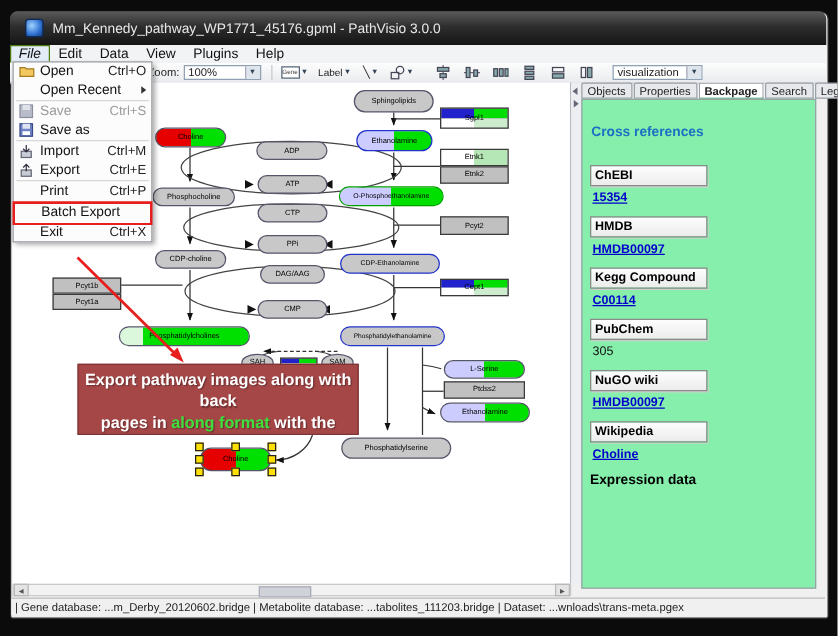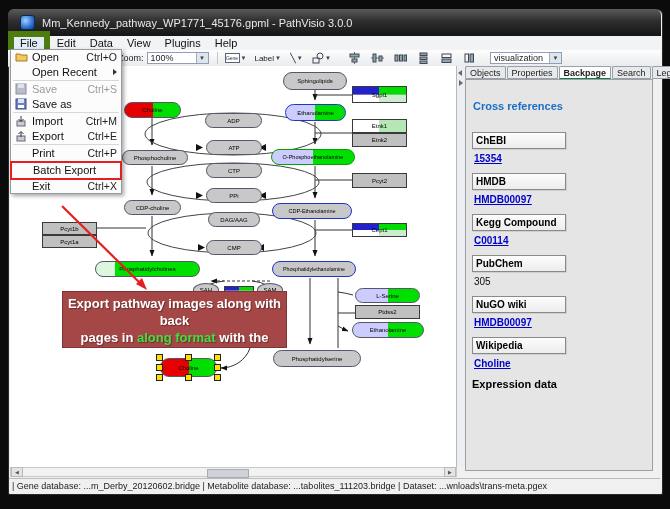--- a/index.html
+++ b/index.html
@@ -15,21 +15,21 @@
             display:flex;align-items:center;gap:7px;padding-left:12px;box-sizing:border-box;}
   #app-icon{width:13px;height:13px;border-radius:3px;
             background:radial-gradient(circle at 35% 35%,#9fd4ff,#2d6fd0 60%,#123a7a);
             border:1px solid #0c2a55;}
   #title-text{color:#e9e9e9;font-size:11px;white-space:nowrap;}
 
   #menubar{left:8px;top:36px;width:653px;height:14px;background:#f2f3f5;
            border-bottom:1px solid #d8d8d8;display:flex;align-items:center;
            font-size:11px;color:#111;}
   .mb-item{padding:0 7px;height:13px;display:flex;align-items:center;}
-  .mb-item.active{border:6px solid #4d7c0f;background:#e4ecf7;padding:0 6px;}
+  .mb-item.active{border:1px solid #4d7c0f;background:#e4ecf7;padding:0 6px;font-style:italic;}
 
   #toolbar{left:8px;top:50px;width:653px;height:16px;
            background:linear-gradient(#fdfdfd,#e9ebee);border-bottom:1px solid #c9ccd1;
            display:flex;align-items:center;font-size:9px;color:#222;}
   #zoom-label{margin-left:110px;}
   .combo{height:12px;background:#fff;border:1px solid #8fa0b4;display:flex;
          align-items:center;font-size:9px;padding-left:3px;box-sizing:border-box;}
   .combo .arr{margin-left:auto;width:11px;height:100%;background:#dfe5ec;
               border-left:1px solid #aab;display:flex;align-items:center;justify-content:center;
               font-size:6px;color:#345;}
@@ -87,21 +87,21 @@
   #splitter{left:457px;top:66px;width:8px;height:401px;background:#eceef1;}
   #splitter .tri-l{position:absolute;top:4px;left:1px;width:0;height:0;
      border-right:4px solid #667;border-top:3px solid transparent;border-bottom:3px solid transparent;}
   #splitter .tri-r{position:absolute;top:14px;left:2px;width:0;height:0;
      border-left:4px solid #667;border-top:3px solid transparent;border-bottom:3px solid transparent;}
   #panel{left:465px;top:66px;width:192px;height:407px;}
   #panel-tabs{position:absolute;left:0;top:0;height:13px;display:flex;font-size:9px;color:#222;}
   .ptab{border:1px solid #9aa0a8;border-bottom:1px solid #9aa0a8;background:#e7e9ec;
         padding:1px 4px;margin-right:1px;border-radius:2px 2px 0 0;}
   .ptab.active{background:#fff;border-bottom:1px solid #15803d;font-weight:bold;}
-  #panel-body{position:absolute;left:0;top:13px;width:188px;height:392px;background:#e5e5e5;
+  #panel-body{position:absolute;left:0;top:13px;width:188px;height:392px;background:#86efac;
               border:1px solid #9aa0a8;box-sizing:border-box;padding:20px 6px 0 6px;overflow:hidden;}
   #xref-heading{color:#1a6fc4;font-weight:bold;font-size:11px;margin:0 0 20px 1px;}
   .xsec{margin-bottom:9px;}
   .xhead{width:86px;border:1px solid #8a8a8a;background:linear-gradient(#fdfdfd,#ececec);
          font-weight:bold;font-size:10px;padding:2px 3px;box-shadow:1px 1px 0 #cfcfcf;}
   .xval{margin:4px 0 0 2px;font-size:10px;}
   a.xlink{color:#0000cc;font-weight:bold;text-decoration:underline;}
   .xplain{color:#111;}
   #expr-heading{font-weight:bold;font-size:11px;margin-top:4px;}
 

